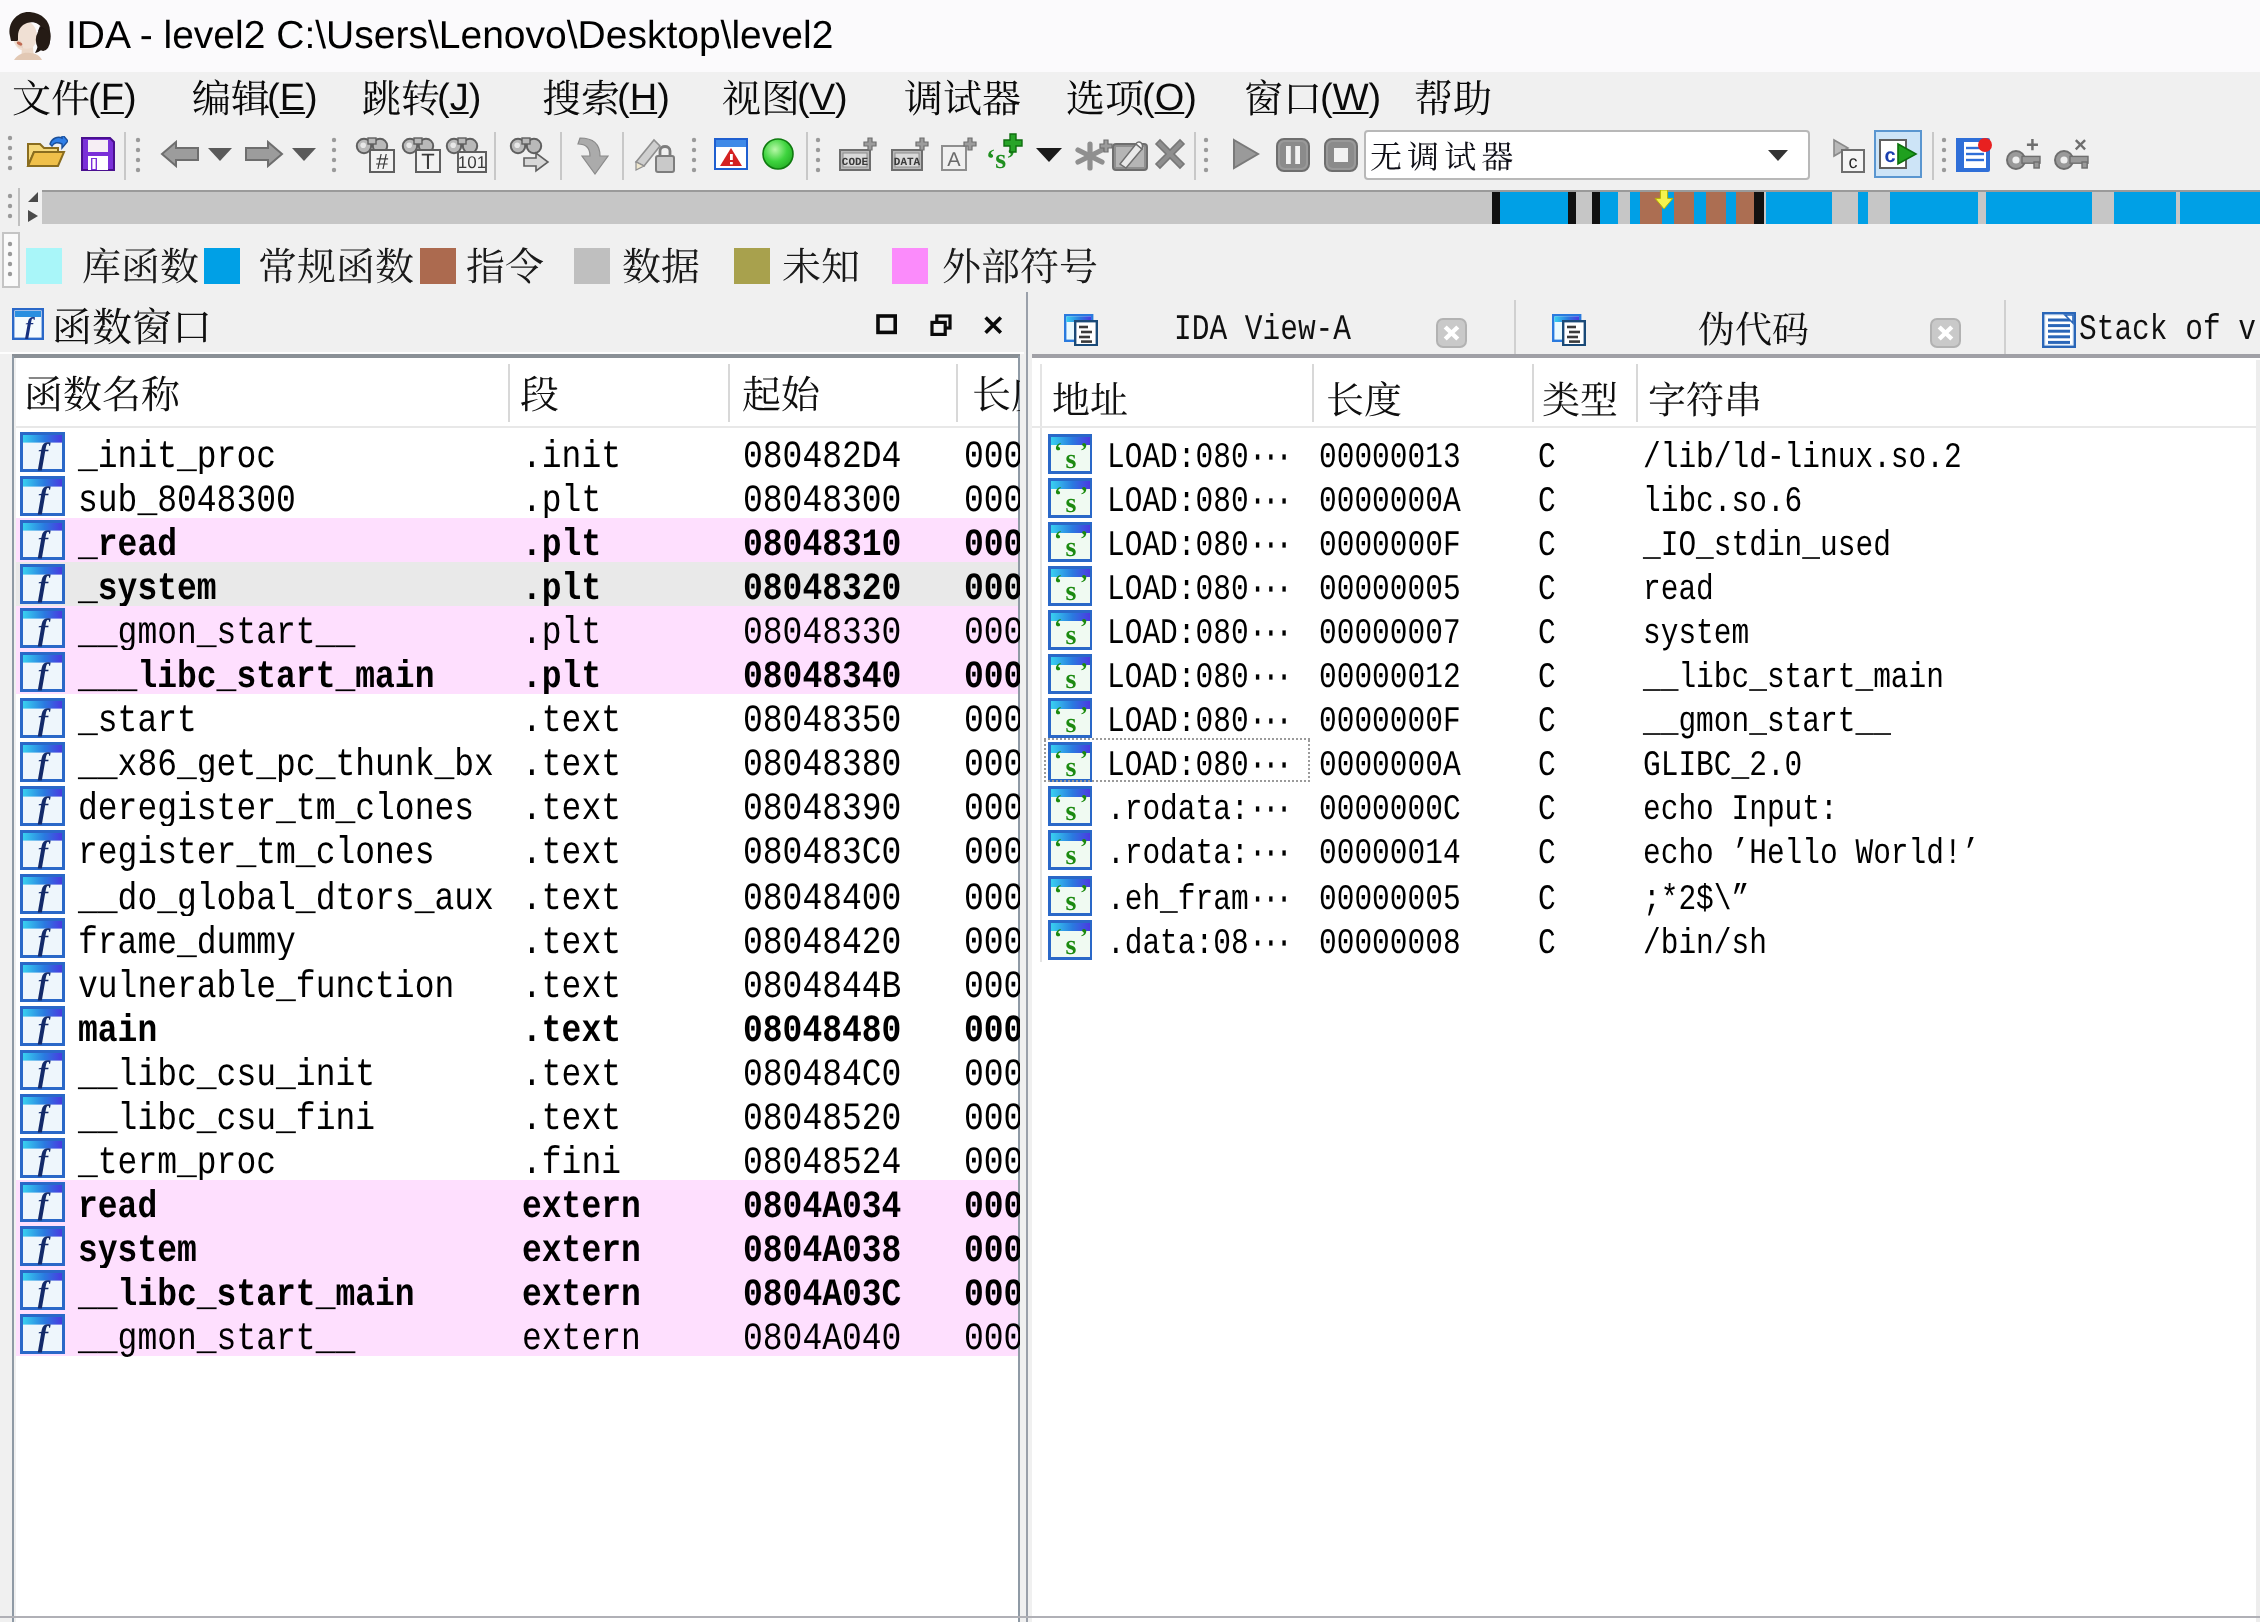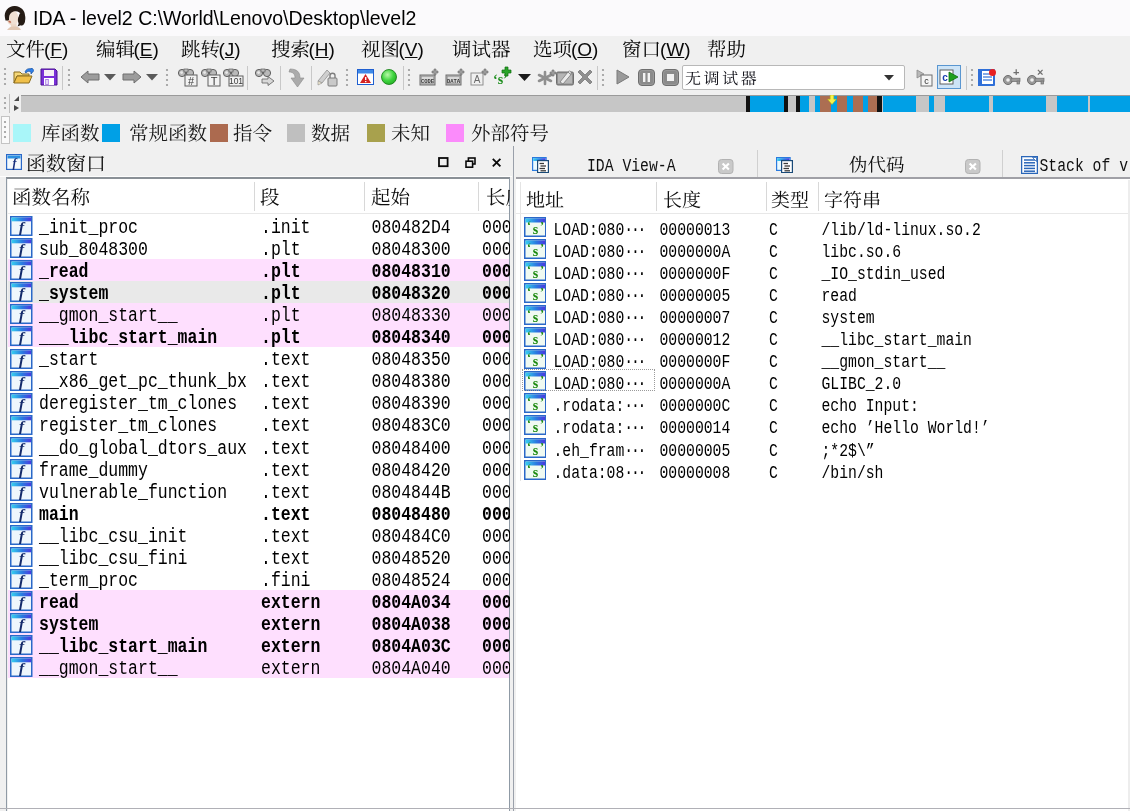--- a/index.html
+++ b/index.html
@@ -68,21 +68,21 @@
 <svg class="a" style="left:3px;top:4px" width="24" height="27" viewBox="0 0 24 27">
 <ellipse cx="9.5" cy="14" rx="6" ry="7.5" fill="#f0e0d4"></ellipse>
 <path d="M2 14 C0.5 7 6 1.5 12 2 C18 2.5 22 6.5 22 11.5 C23 15 22 19 18.5 21.5 C20 17.5 20 14 18.5 11 C17 7.5 13.5 6.5 10.5 7.5 C7.5 8.5 6 11 6 14 L6 16.5 L2.5 16.5 Z" fill="#251b15"></path>
 <path d="M17 9 C20 10 21.5 13 20.5 16.5 C19.5 20 17 22 14.5 22.5 C16.5 19 17 15 16 11.5 Z" fill="#1d1410"></path>
 <ellipse cx="18.5" cy="16" rx="3.6" ry="5.5" fill="#251b15"></ellipse>
 <path d="M5 17 C6 15.5 7.5 16 8 17.5 L8.5 20 L6 19.5 Z" fill="#e8d0c0"></path>
 <ellipse cx="6.8" cy="17.8" rx="1.5" ry="0.8" fill="#c06a52" transform="rotate(25 6.8 17.8)"></ellipse>
 <path d="M8 20 C10 20.5 12 20.5 13.5 19.5 L14 26 L7.5 26 Z" fill="#ecd8c8"></path>
 <path d="M4 26 C6 23 9 22 12 22.5 C15 22.5 17 24 18 26 Z" fill="#e2c8b4"></path>
 </svg>
-<div class="a" style="left:33px;top:6.5px;font-size:19.5px;color:#000">IDA - level2 C:\World\Lenovo\Desktop\level2</div>
+<div class="a" style="left:33px;top:6.5px;font-size:19.5px;color:#000">IDA - level2 C:\Users\Lenovo\Desktop\level2</div>
 <div class="a" style="left:0;top:36px;width:1130px;height:27px;background:#f0f0f0"></div>
 <svg class="k" style="left:6px;top:39px" width="39.0" height="19.5" viewBox="0 0 2000 1000" fill="#0a0a0a">
     <use href="#u6587" x="0"></use>
     <use href="#u4EF6" x="1000"></use>
   </svg>
 <div class="a" style="left:44.0px;top:39px;font-size:19px;color:#0a0a0a">(<span style="text-decoration:underline">F</span>)</div>
 <svg class="k" style="left:95.5px;top:39px" width="39.0" height="19.5" viewBox="0 0 2000 1000" fill="#0a0a0a">
     <use href="#u7F16" x="0"></use>
     <use href="#u8F91" x="1000"></use>
   </svg>

